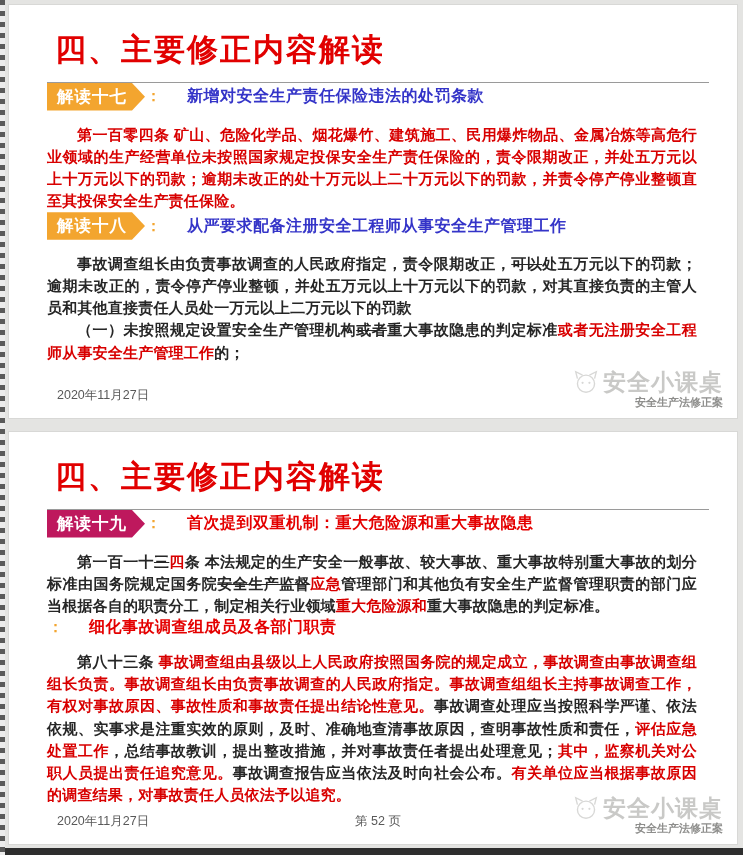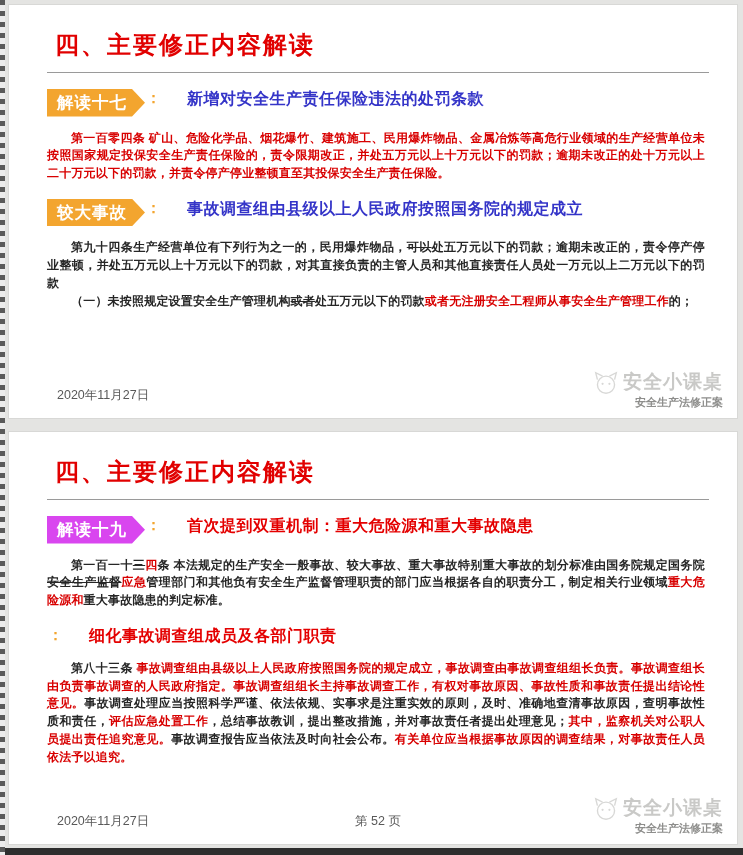--- a/index.html
+++ b/index.html
@@ -21,63 +21,63 @@
   }
   .slide {
     position:absolute; left:8px; width:730px;
     background:#ffffff; border:1px solid #d8d8d6;
   }
   .slide-1 { top:4px; height:415px; }
   .slide-2 { top:431px; height:414px; }
   .slide-inner { padding:18px 28px 0 38px; position:relative; height:100%; }
 
   .slide-title {
-    font-size:24px; font-weight:bold; letter-spacing:2px;
+    font-size:31px; font-weight:bold; letter-spacing:2px;
     margin:6px 0 0 8px;
   }
   .title-rule {
     border:none; border-top:1px solid #9a9a9a;
     margin:11px 0 0 0;
   }
 
-  .section-head { display:flex; margin-top:16px; }
+  .section-head { display:flex; align-items:center; }
   .badge {
     color:#fff; font-weight:bold; font-size:16.5px; letter-spacing:1px;
     padding:5px 18px 6px 10px; line-height:1;
     clip-path:polygon(0 0, calc(100% - 13px) 0, 100% 50%, calc(100% - 13px) 100%, 0 100%);
     flex:0 0 auto;
   }
   .badge-colon { font-weight:bold; font-size:15px; margin-left:1px; flex:0 0 auto; }
   .section-heading {
     font-weight:bold; font-size:16px; letter-spacing:0.5px; margin-left:26px;
   }
 
   .para {
-    margin:13px 4px 0 0; text-indent:2em;
-    font-size:12px; line-height:1.48; font-weight:600;
+    margin:13px 12px 0 0; text-indent:2em;
+    font-size:15px; line-height:1.48; font-weight:600;
     letter-spacing:0.2px; text-align:justify;
   }
   .para.follow { margin-top:0; }
   .seg-black { color:#262626; }
   .seg-red   { color:#d80000; font-weight:700; }
   .seg-strike{ color:#262626; text-decoration:line-through;font-family:Liberation Serif, serif; }
 
   .footer {
     position:absolute; left:38px; right:28px; bottom:12px;
     height:22px; font-size:12.5px; color:#595959;
   }
   .footer-date { position:absolute; left:10px; bottom:2px; }
   .footer-page { position:absolute; left:0; right:0; bottom:2px; text-align:center; }
   .logo {
     position:absolute; right:-14px; bottom:-2px;
     text-align:center; line-height:1.1;
   }
   .logo-top { display:flex; align-items:center; justify-content:flex-end; }
   .logo-title {
-    font-size:19px; font-weight:bold; color:#c9c9c7; letter-spacing:1px;
+    font-size:23px; font-weight:bold; color:#c9c9c7; letter-spacing:1px;
   }
   .logo-sub { font-size:11px; color:#8e8e8c; font-weight:bold; margin-top:1px;text-align:right; }
   .cat-icon { margin-right:3px; opacity:0.8; }
 </style>
 </head>
 <body>
 
 <div class="film-edge"></div>
 
 <div class="slide slide-1">
@@ -86,26 +86,26 @@
     <hr class="title-rule">
 
     <div class="section-head">
       <span class="badge" style="background-color: rgb(243, 165, 47);">解读十七</span>
       <span class="badge-colon" style="color: rgb(243, 165, 47);">：</span>
       <span class="section-heading" style="color: rgb(52, 52, 200);">新增对安全生产责任保险违法的处罚条款</span>
     </div>
     <p class="para"><span class="seg-red">第一百零四条 矿山、危险化学品、烟花爆竹、建筑施工、民用爆炸物品、金属冶炼等高危行业领域的生产经营单位未按照国家规定投保安全生产责任保险的，责令限期改正，并处五万元以上十万元以下的罚款；逾期未改正的处十万元以上二十万元以下的罚款，并责令停产停业整顿直至其投保安全生产责任保险。</span></p>
 
     <div class="section-head">
-      <span class="badge" style="background-color: rgb(243, 165, 47);">较大事故</span>
+      <span class="badge" style="background-color: rgb(243, 165, 47);">解读十八</span>
       <span class="badge-colon" style="color: rgb(243, 165, 47);">：</span>
-      <span class="section-heading" style="color: rgb(52, 52, 200);">事故调查组由县级以上人民政府按照国务院的规定成立</span>
+      <span class="section-heading" style="color: rgb(52, 52, 200);">从严要求配备注册安全工程师从事安全生产管理工作</span>
     </div>
-    <p class="para"><span class="seg-black">第九十四条生产经营单位有下列行为之一的，民用爆炸物品，</span><span class="seg-strike">可以</span><span class="seg-black">处五万元以下的罚款；逾期未改正的，责令停产停业整顿，并处五万元以上十万元以下的罚款，对其直接负责的主管人员和其他直接责任人员处一万元以上二万元以下的罚款</span></p>
-    <p class="para follow"><span class="seg-black">（一）未按照规定设置安全生产管理机构</span><span class="seg-strike">或者</span><span class="seg-black">处五万元以下的罚款</span><span class="seg-red">或者无注册安全工程师从事安全生产管理工作</span><span class="seg-black">的；</span></p>
+    <p class="para"><span class="seg-black">事故调查组长由负责事故调查的人民政府指定，责令限期改正，</span><span class="seg-strike">可以</span><span class="seg-black">处五万元以下的罚款；逾期未改正的，责令停产停业整顿，并处五万元以上十万元以下的罚款，对其直接负责的主管人员和其他直接责任人员处一万元以上二万元以下的罚款</span></p>
+    <p class="para follow"><span class="seg-black">（一）未按照规定设置安全生产管理机构</span><span class="seg-strike">或者</span><span class="seg-black">重大事故隐患的判定标准</span><span class="seg-red">或者无注册安全工程师从事安全生产管理工作</span><span class="seg-black">的；</span></p>
 
     <div class="footer">
       <span class="footer-date">2020年11月27日</span>
       <div class="logo">
         <div class="logo-top">
           <svg class="cat-icon" width="28" height="24" viewBox="0 0 32 28" fill="none">
             <path d="M6 10 L4 2 L12 6" stroke="#cfcfcd" stroke-width="1.6"></path>
             <path d="M26 10 L28 2 L20 6" stroke="#cfcfcd" stroke-width="1.6"></path>
             <circle cx="16" cy="16" r="10" stroke="#cfcfcd" stroke-width="1.6"></circle>
             <circle cx="12" cy="15" r="1.3" fill="#cfcfcd"></circle>
@@ -118,21 +118,21 @@
     </div>
   </div>
 </div>
 
 <div class="slide slide-2">
   <div class="slide-inner">
     <h1 class="slide-title" style="color: rgb(225, 0, 0);">四、主要修正内容解读</h1>
     <hr class="title-rule">
 
     <div class="section-head">
-      <span class="badge" style="background-color: #d946ef;">解读十九</span>
+      <span class="badge" style="background-color: #be185d;">解读十九</span>
       <span class="badge-colon" style="color: rgb(243, 165, 47);">：</span>
       <span class="section-heading" style="color: rgb(228, 0, 0);">首次提到双重机制：重大危险源和重大事故隐患</span>
     </div>
     <p class="para"><span class="seg-black">第一百一十</span><span class="seg-strike">三</span><span class="seg-red">四</span><span class="seg-black">条  本法规定的生产安全一般事故、较大事故、重大事故特别重大事故的划分标准由国务院规定国务院</span><span class="seg-strike">安全生产监督</span><span class="seg-red">应急</span><span class="seg-black">管理部门和其他负有安全生产监督管理职责的部门应当根据各自的职责分工，制定相关行业领域</span><span class="seg-red">重大危险源和</span><span class="seg-black">重大事故隐患的判定标准。</span></p>
 
     <div class="section-head">
       <span class="badge-colon" style="color: rgb(243, 165, 47);">：</span>
       <span class="section-heading" style="color: rgb(228, 0, 0);">细化事故调查组成员及各部门职责</span>
     </div>
     <p class="para"><span class="seg-black">第八十三条 </span><span class="seg-red">事故调查组由县级以上人民政府按照国务院的规定成立，事故调查由事故调查组组长负责。事故调查组长由负责事故调查的人民政府指定。事故调查组组长主持事故调查工作，有权对事故原因、事故性质和事故责任提出结论性意见。</span><span class="seg-black">事故调查处理应当按照科学严谨、依法依规、实事求是注重实效的原则，及时、准确地查清事故原因，查明事故性质和责任，</span><span class="seg-red">评估应急处置工作</span><span class="seg-black">，总结事故教训，提出整改措施，并对事故责任者提出处理意见；</span><span class="seg-red">其中，监察机关对公职人员提出责任追究意见。</span><span class="seg-black">事故调查报告应当依法及时向社会公布。</span><span class="seg-red">有关单位应当根据事故原因的调查结果，对事故责任人员依法予以追究。</span></p>

